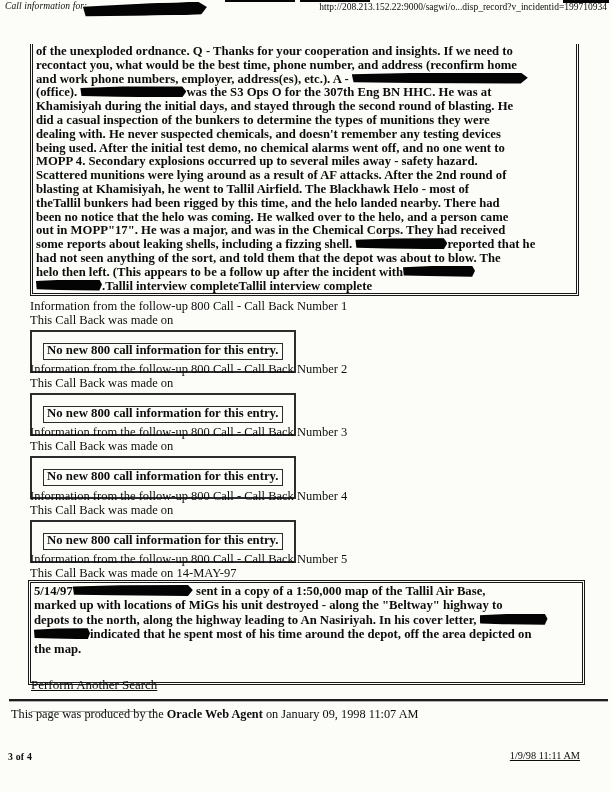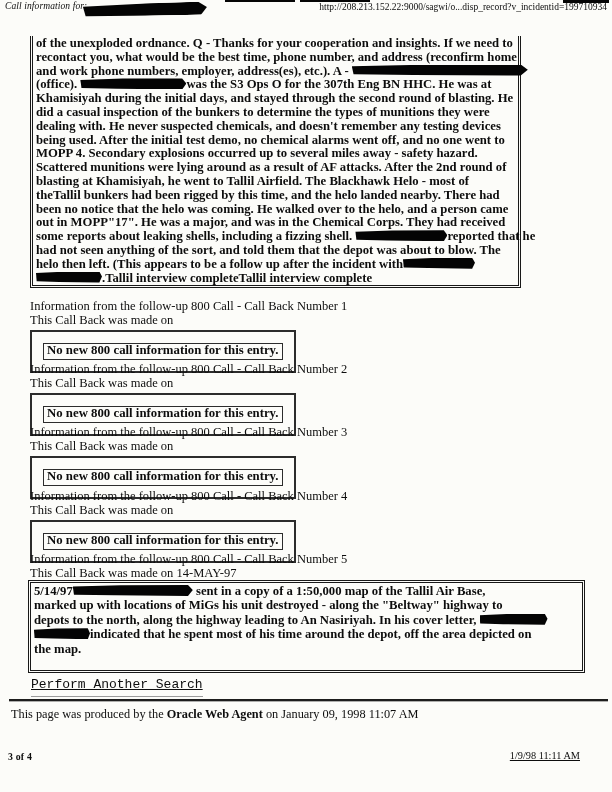--- a/index.html
+++ b/index.html
@@ -16,44 +16,44 @@
   
   .hdr-left{position:absolute;left:5px;top:1px;font-size:9.5px;letter-spacing:.1px;font-style:italic;}
   .hdr-redaction{
     position:absolute;left:83px;top:3px;width:124px;height:13px;background:#040404;
     transform:rotate(-1.4deg);
     clip-path:polygon(0 18%,55% 4%,93% 0,100% 42%,95% 100%,40% 96%,2% 90%);
   }
   .hdr-url{position:absolute;right:5px;top:2px;font-size:9.5px;letter-spacing:0;text-align:right;}
   
   .main-box{
-    position:absolute;left:30px;top:36px;width:491px;height:252px;box-sizing:border-box;
+    position:absolute;left:30px;top:44px;width:549px;height:252px;box-sizing:border-box;
     border-left:3px double #181818;border-right:3px double #181818;border-bottom:3px double #181818;
   }
   .para{font-weight:bold;font-size:12.7px;line-height:13.8px;padding:1px 0 0 3px;}
   .tline{white-space:pre;}
   .redaction{
     display:inline-block;background:#040404;height:11px;vertical-align:-1px;
     clip-path:polygon(0 14%,40% 2%,96% 0,100% 46%,96% 100%,35% 94%,1% 88%);
   }
   
   .callback-section{position:absolute;left:30px;font-size:12.5px;line-height:13.6px;}
   .cb-line{white-space:pre;}
   .no-info-outer{display:inline-block;border:2px solid #2c2c2c;padding:11px;margin-top:3px;background:#fcfcf9;}
   .no-info-inner{border:1px solid #2c2c2c;font-weight:bold;font-size:12.8px;padding:0 3px 1px 3px;white-space:pre;}
   
   .bottom-box{
-    position:absolute;left:28px;top:580px;width:557px;height:93px;box-sizing:border-box;
+    position:absolute;left:28px;top:580px;width:557px;height:105px;box-sizing:border-box;
     border:3px double #181818;
   }
   .bottom-box .para{line-height:14.4px;}
   
   .search-link{
     position:absolute;left:31px;top:677px;font-size:13px;color:#0d0d0d;cursor:pointer;
-    text-decoration:underline;border-bottom:1px solid #9b9b9b;padding-bottom:4px;font-family:Liberation Mono, monospace;
+    text-decoration:underline;border-bottom:1px solid #9b9b9b;padding-bottom:18px;
   }
   .hrule{position:absolute;left:9px;top:699px;width:599px;height:2px;background:#1d1d1d;box-shadow:0 1px 0 rgba(30,30,30,.35);}
   .produced{position:absolute;left:11px;top:707px;font-size:12.3px;}
   .produced b{font-weight:bold;}
   .pageno{position:absolute;left:8px;top:751px;font-size:9.8px;font-weight:bold;letter-spacing:.2px;}
   .stamp{position:absolute;right:32px;top:750px;font-size:10.3px;text-decoration:underline;}
 </style>
 </head>
 <body>
 

